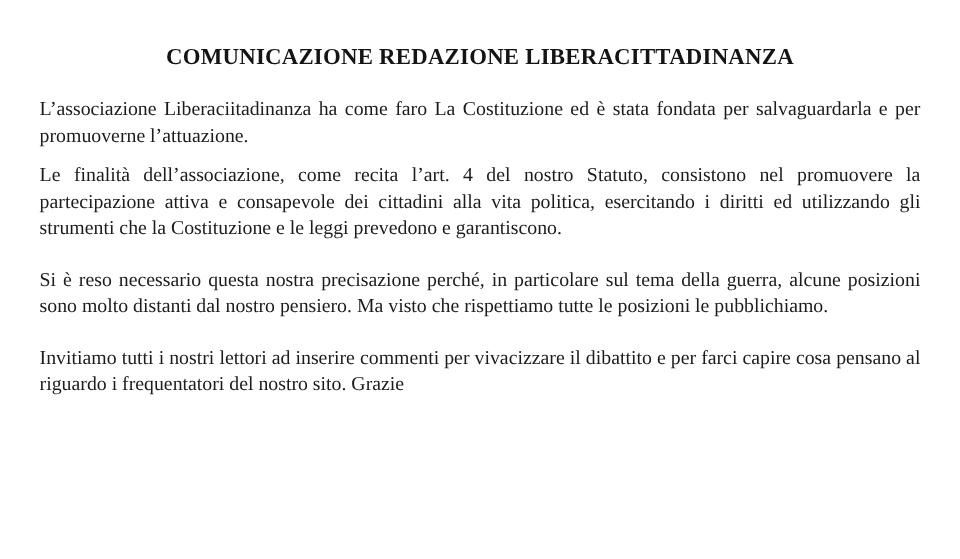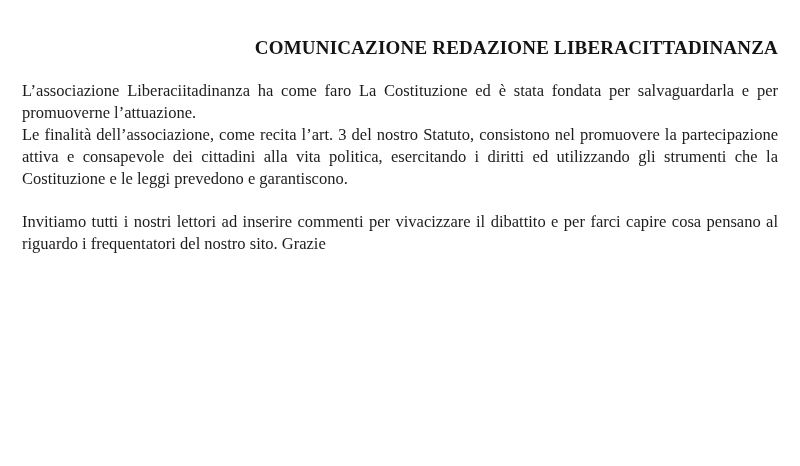--- a/index.html
+++ b/index.html
@@ -17,49 +17,50 @@
     padding: 36px 22px 0 22px;
     overflow: hidden;
     font-family: "Liberation Serif", "DejaVu Serif", serif;
     color: #1c1c1c;
   }
   .doc-title {
     margin: 0 0 20px 0;
     font-size: 19px;
     line-height: 24px;
     font-weight: bold;
-    text-align: right;
+    text-align: center;
     letter-spacing: 0.2px;
     color: #141414;
   }
   .para-group {
     margin: 0 0 21px 0;
   }
   .para-group p {
-    margin: 0;
+    margin: 11px;
     font-size: 16.5px;
     line-height: 22px;
     text-align: justify;
     text-justify: inter-word;
     hyphens: none;
     color: #1c1c1c;
   }
 </style>
 </head>
 <body>
 
 <div class="page">
 
   <h1 class="doc-title">COMUNICAZIONE REDAZIONE LIBERACITTADINANZA</h1>
 
   <div class="para-group">
     <p>L’associazione Liberaciitadinanza ha come faro La Costituzione ed è stata fondata per salvaguardarla e per promuoverne l’attuazione.</p>
-    <p>Le finalità dell’associazione, come recita l’art. 3 del nostro Statuto, consistono nel promuovere la partecipazione attiva e consapevole dei cittadini alla vita politica, esercitando i diritti ed utilizzando gli strumenti che la Costituzione e le leggi prevedono e garantiscono.</p>
+    <p>Le finalità dell’associazione, come recita l’art. 4 del nostro Statuto, consistono nel promuovere la partecipazione attiva e consapevole dei cittadini alla vita politica, esercitando i diritti ed utilizzando gli strumenti che la Costituzione e le leggi prevedono e garantiscono.</p>
   </div>
 
   <div class="para-group">
+    <p>Si è reso necessario questa nostra precisazione perché, in particolare sul tema della guerra, alcune posizioni sono  molto distanti dal nostro pensiero. Ma visto che rispettiamo tutte le posizioni le pubblichiamo.</p>
   </div>
 
   <div class="para-group">
     <p>Invitiamo tutti i nostri lettori ad inserire commenti per vivacizzare il dibattito e per farci capire cosa pensano al riguardo i frequentatori del nostro sito. Grazie</p>
   </div>
 
 </div>
 
 </body></html>

